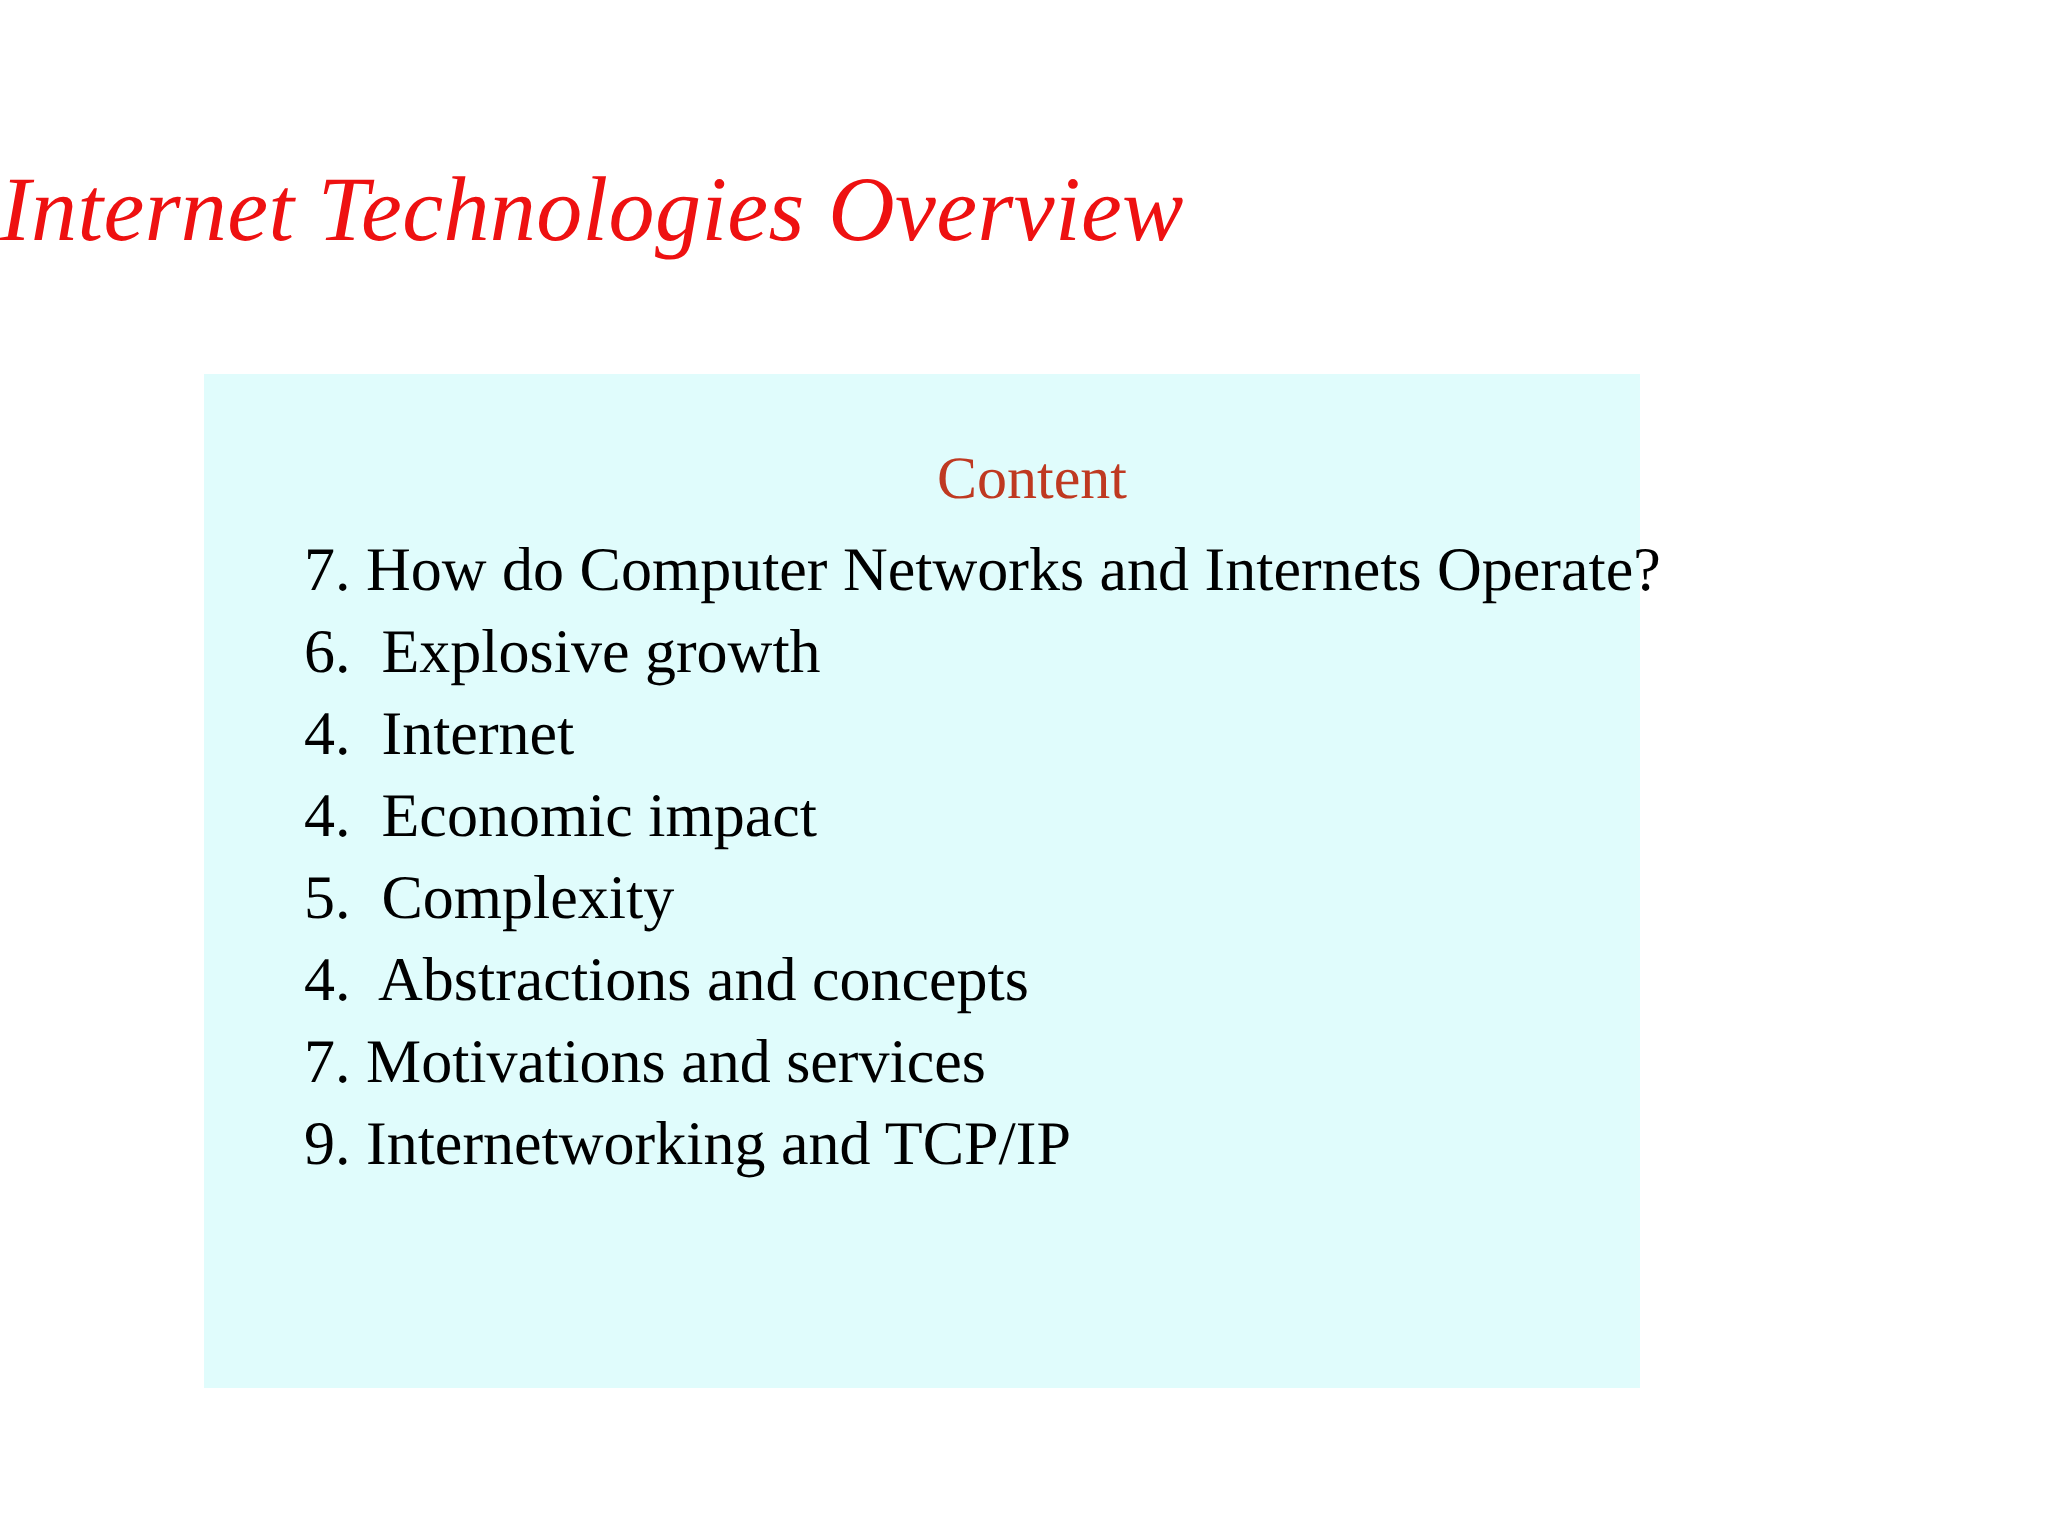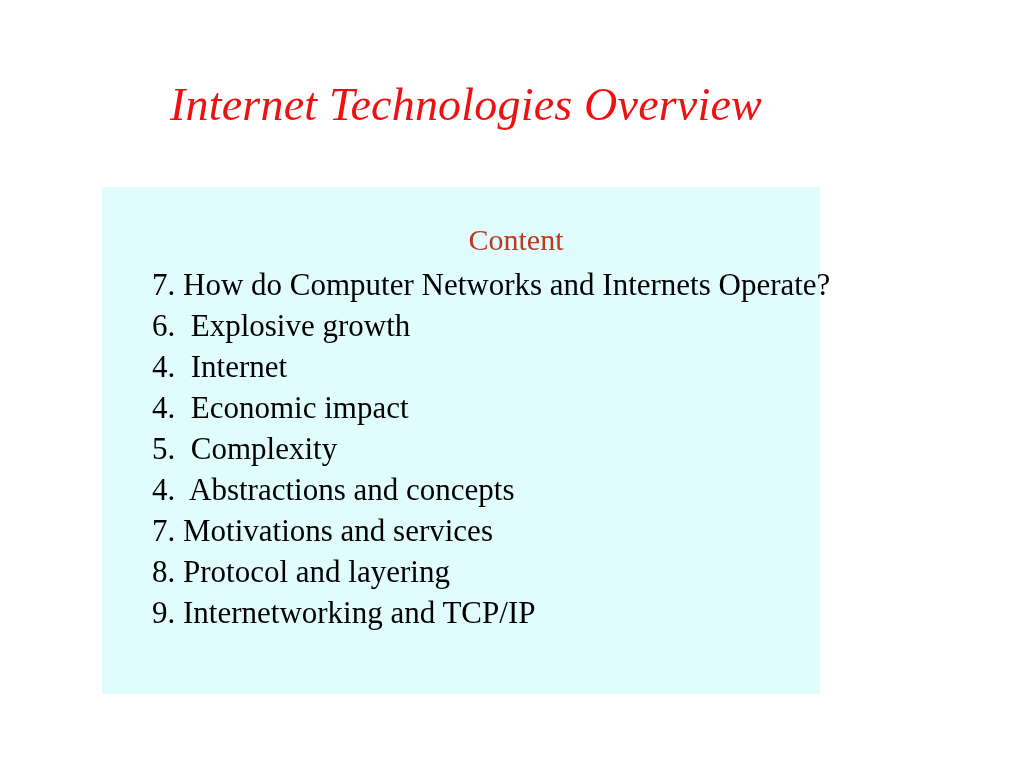--- a/index.html
+++ b/index.html
@@ -22,21 +22,20 @@
     width: 1024px;
     height: 768px;
     background: #ffffff;
   }
 
   .slide-title {
     position: absolute;
     left: 0;
     top: 79px;
     width: 932px;
-    text-align: center;
     font-family: "Liberation Serif", "DejaVu Serif", serif;
     font-style: italic;
     font-weight: normal;
     font-size: 46px;
     line-height: 52px;
     color: #ee1111;
     letter-spacing: 0.2px;
     white-space: nowrap;
   }
 
@@ -99,19 +98,18 @@
     <div class="content-heading">Content</div>
 
     <ul class="content-list">
       <li>7. How do Computer Networks and Internets Operate?</li>
       <li>6.  Explosive growth</li>
       <li>4.  Internet</li>
       <li>4.  Economic impact</li>
       <li>5.  Complexity</li>
       <li>4.  Abstractions and concepts</li>
       <li>7. Motivations and services</li>
-      <li>8. Protocol and layering</li>
       <li>9. Internetworking and TCP/IP</li>
     </ul>
 
   </div>
 
 </div>
 
 </body></html>

